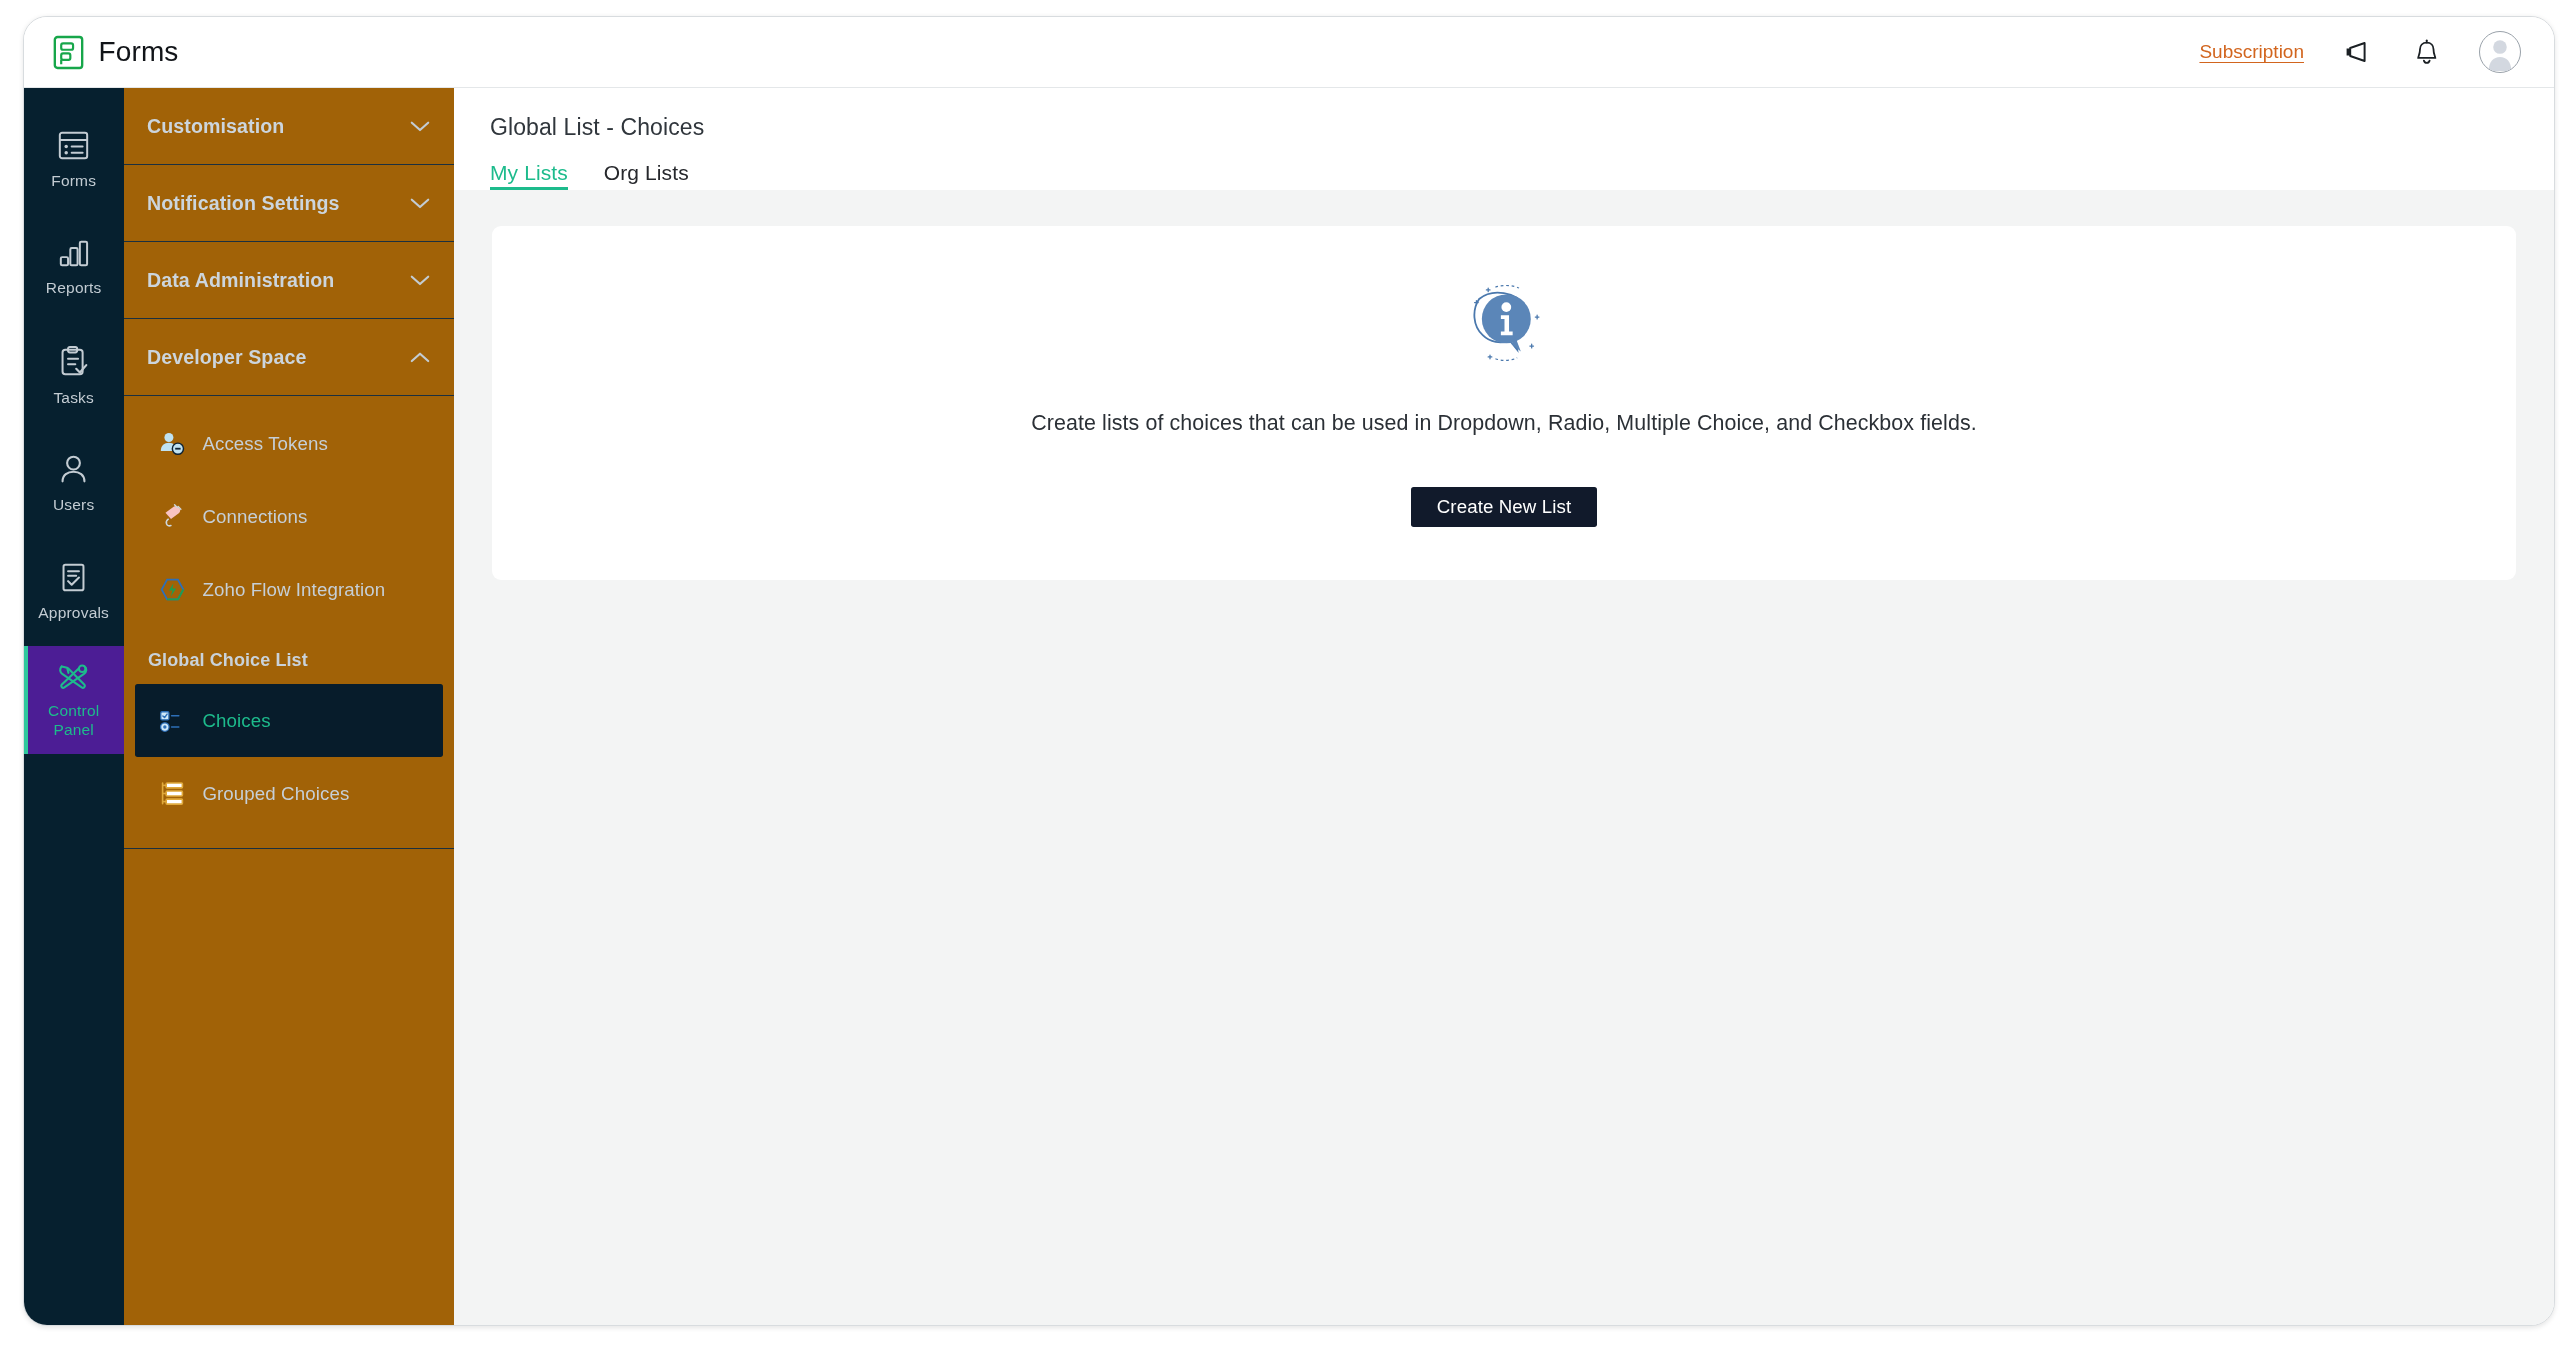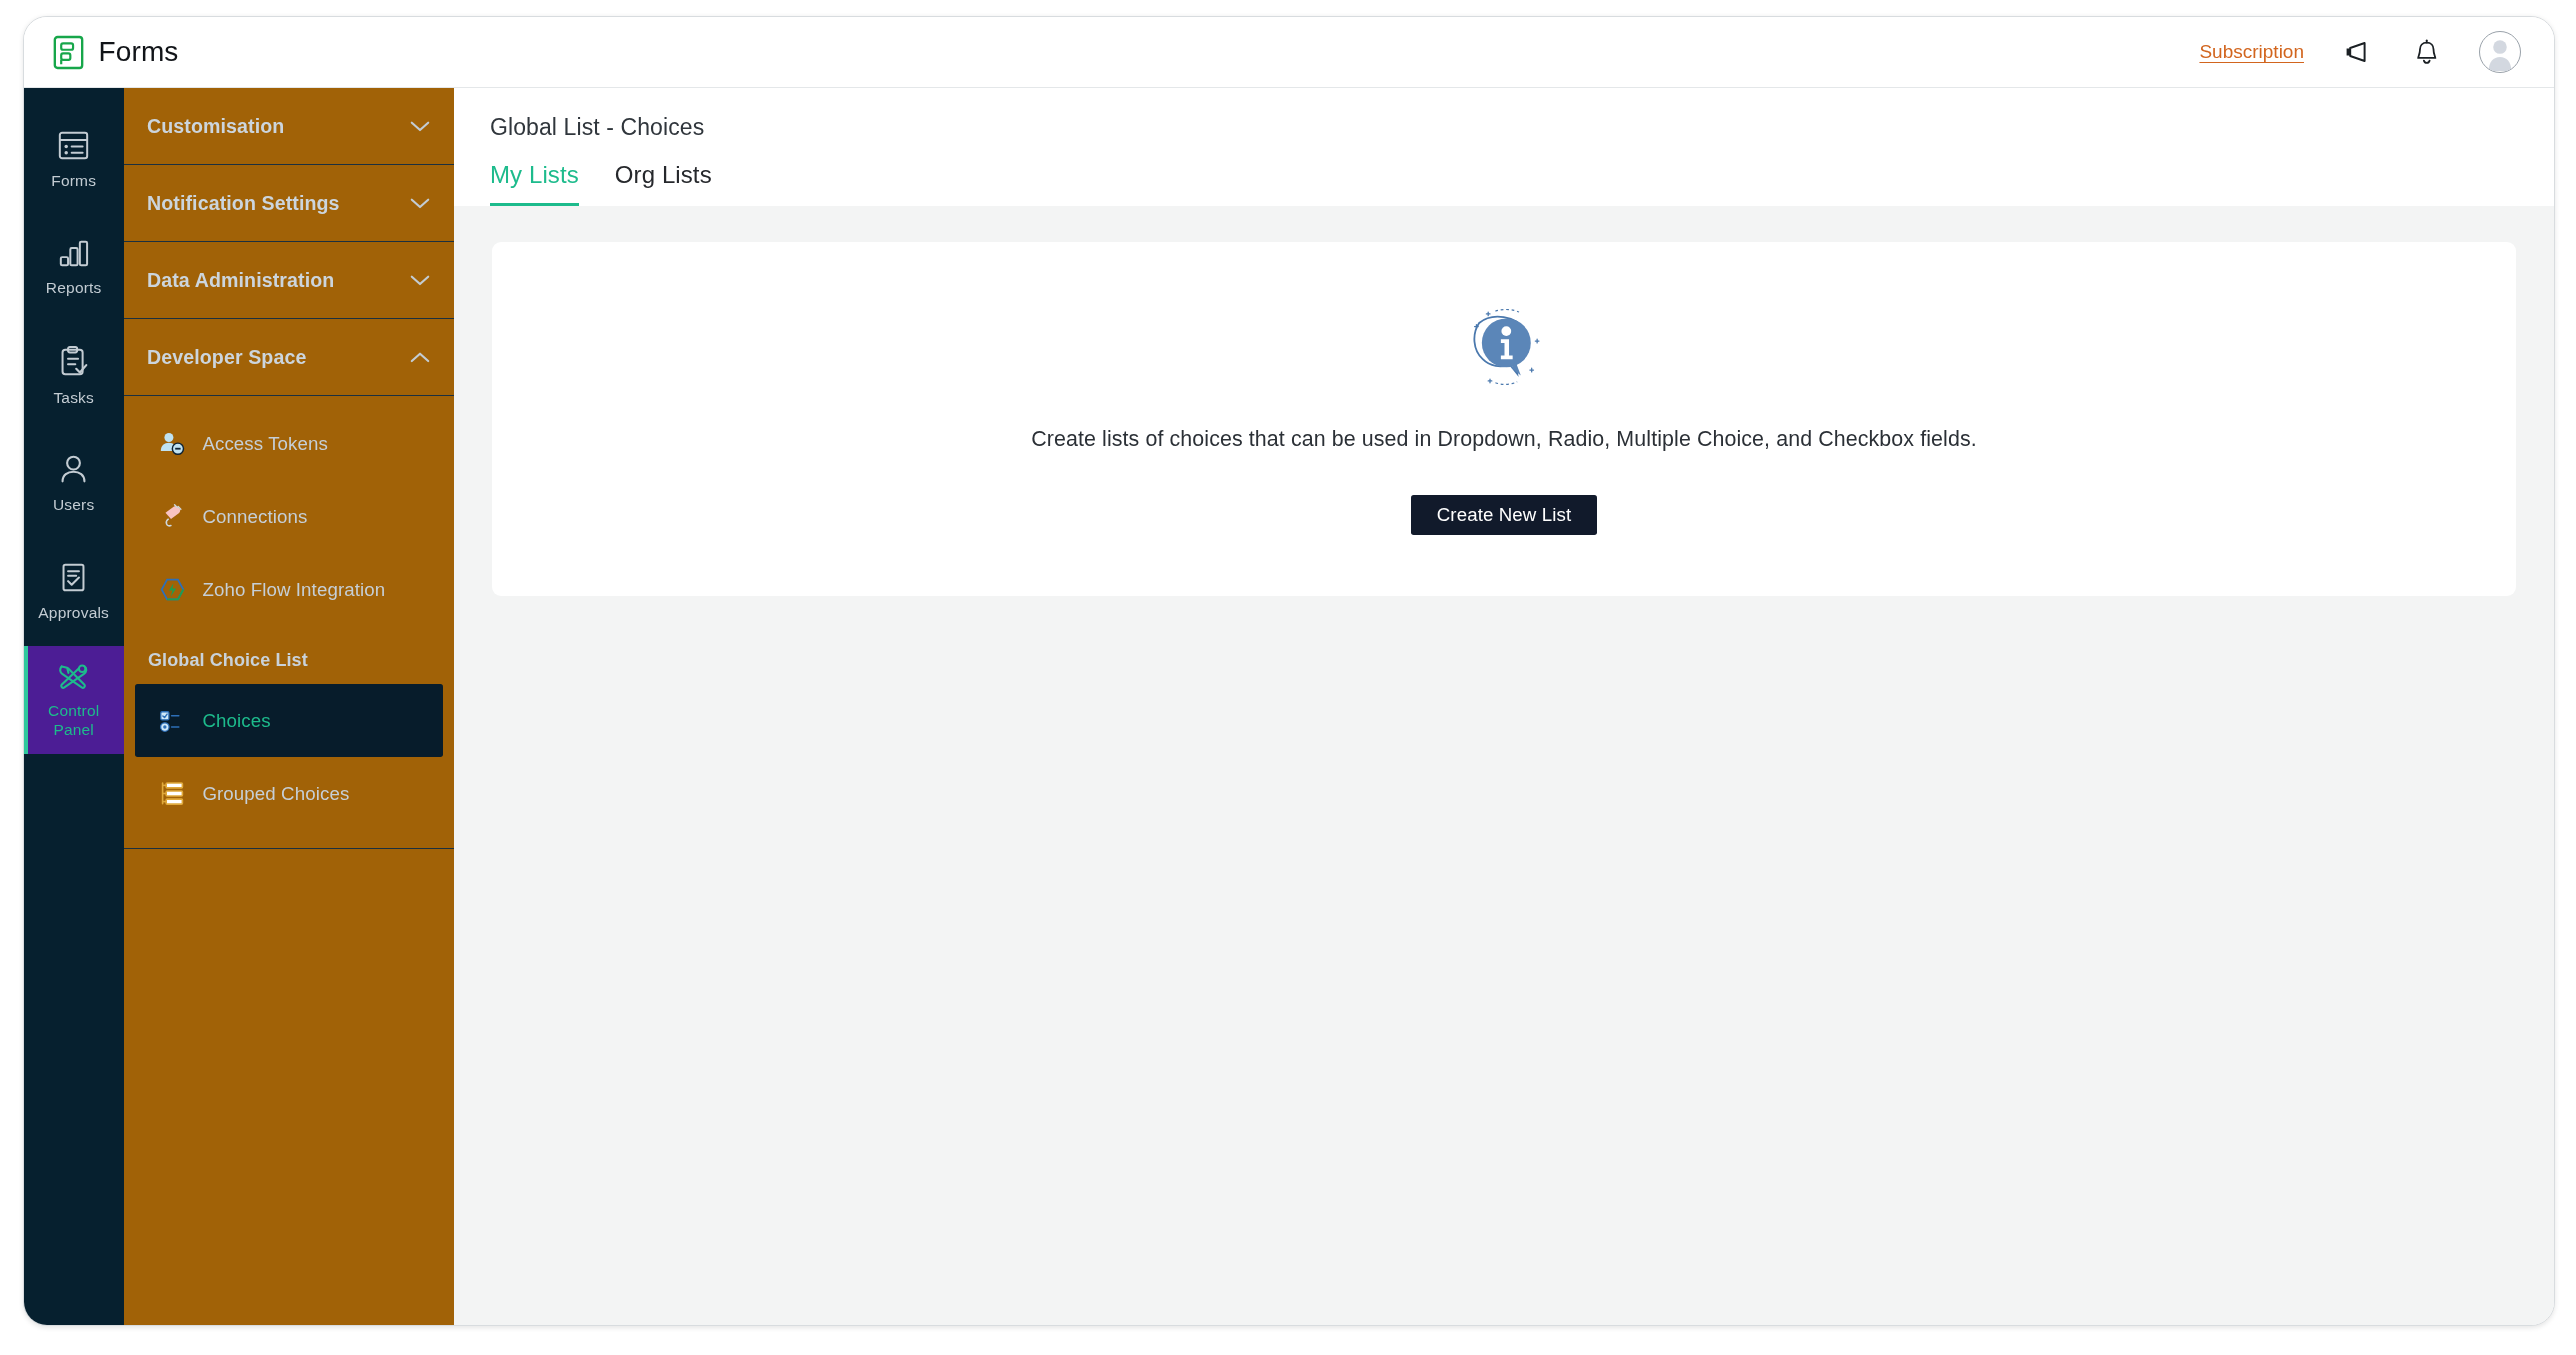--- a/index.html
+++ b/index.html
@@ -185,39 +185,39 @@
     flex: 0 0 auto;
   }
   .page-title {
     font-size: 23px;
     color: #30363c;
     letter-spacing: 0.1px;
     margin-bottom: 20px;
   }
   .tabs { display: flex; gap: 36px; }
   .tab {
-    font-size: 24px;
+    font-size: 21px;
     color: #26282c;
-    padding-bottom: 14px;
+    padding-bottom: 2px;
     border-bottom: 3.6px solid transparent;
     cursor: pointer;
     letter-spacing: 0.1px;
   }
   .tab.active { color: #1dbb8c; border-bottom-color: #1dbb8c; }
 
   .main-area { flex: 1; padding: 36px 38px 0 38px; }
   .card {
     background: #ffffff;
     border-radius: 9px;
     height: 354px;
     display: flex;
     flex-direction: column;
     align-items: center;
     justify-content: center;
-    gap: 8px;
+    gap: 16px;
   }
   .empty-ico { margin-bottom: 25.5px; }
   .empty-text {
     font-size: 21.4px;
     color: #2b3036;
     text-align: center;
     letter-spacing: 0.1px;
   }
   .create-btn {
     margin-top: 35px;

